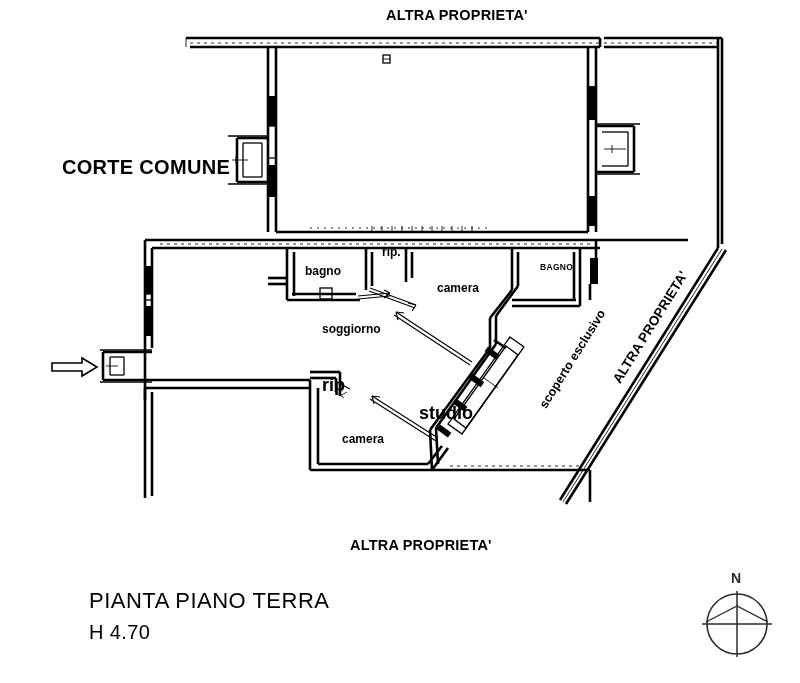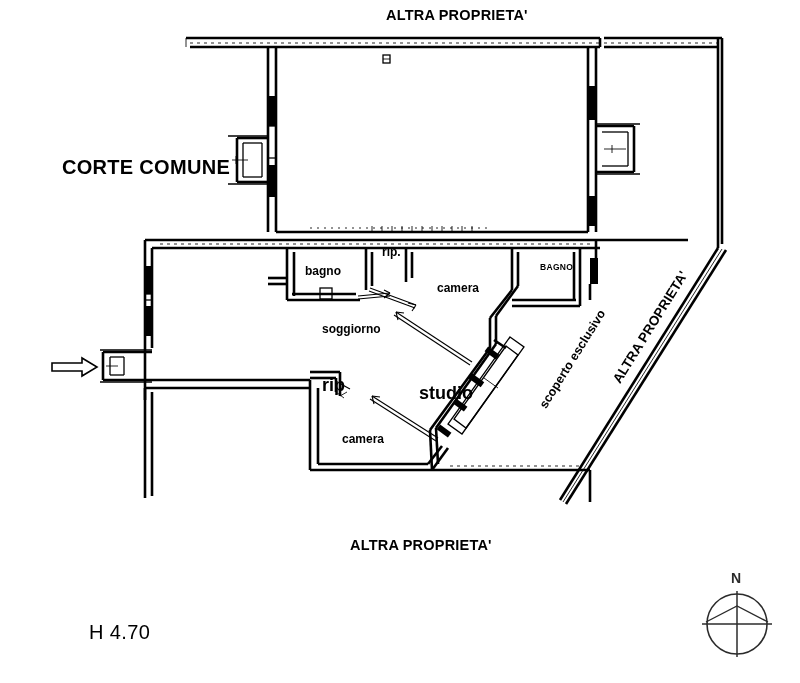--- a/index.html
+++ b/index.html
@@ -357,28 +357,29 @@
   <div class="lbl lbl-room" style="left:382px; top:246px;">rip.</div>
 
   <div class="lbl lbl-room" style="left:437px; top:282px;">camera</div>
 
   <div class="lbl lbl-bagno-caps" style="left:540px; top:263px;">BAGNO</div>
 
   <div class="lbl lbl-room" style="left:281px; top:323px;margin-left:41px;">soggiorno</div>
 
   <div class="lbl lbl-room-sm" style="left:322px; top:376px;">rip</div>
 
-  <div class="lbl lbl-room-sm" style="left:419px; top:384px;">studio</div>
+  <div class="lbl lbl-room-sm" style="left:419px; top:404px;">studio</div>
 
   <div class="lbl lbl-room" style="left:342px; top:433px;">camera</div>
 
   <div class="lbl lbl-rot-sm" style="left:548px; top:398px; transform: rotate(-58deg);">scoperto esclusivo</div>
 
   <div class="lbl lbl-rot" style="left:622px; top:372px; transform: rotate(-58deg);">ALTRA PROPRIETA'</div>
 
   <div class="lbl lbl-prop" style="left:350px; top:538px;">ALTRA PROPRIETA'</div>
 
+  <div class="lbl lbl-title" style="left:89px; top:590px;">PIANTA PIANO TERRA</div>
 
   <div class="lbl lbl-height" style="left:89px; top:622px;">H 4.70</div>
 
   <div class="lbl lbl-north" style="left:731px; top:571px;">N</div>
 
 </div>
 
 </body></html>

